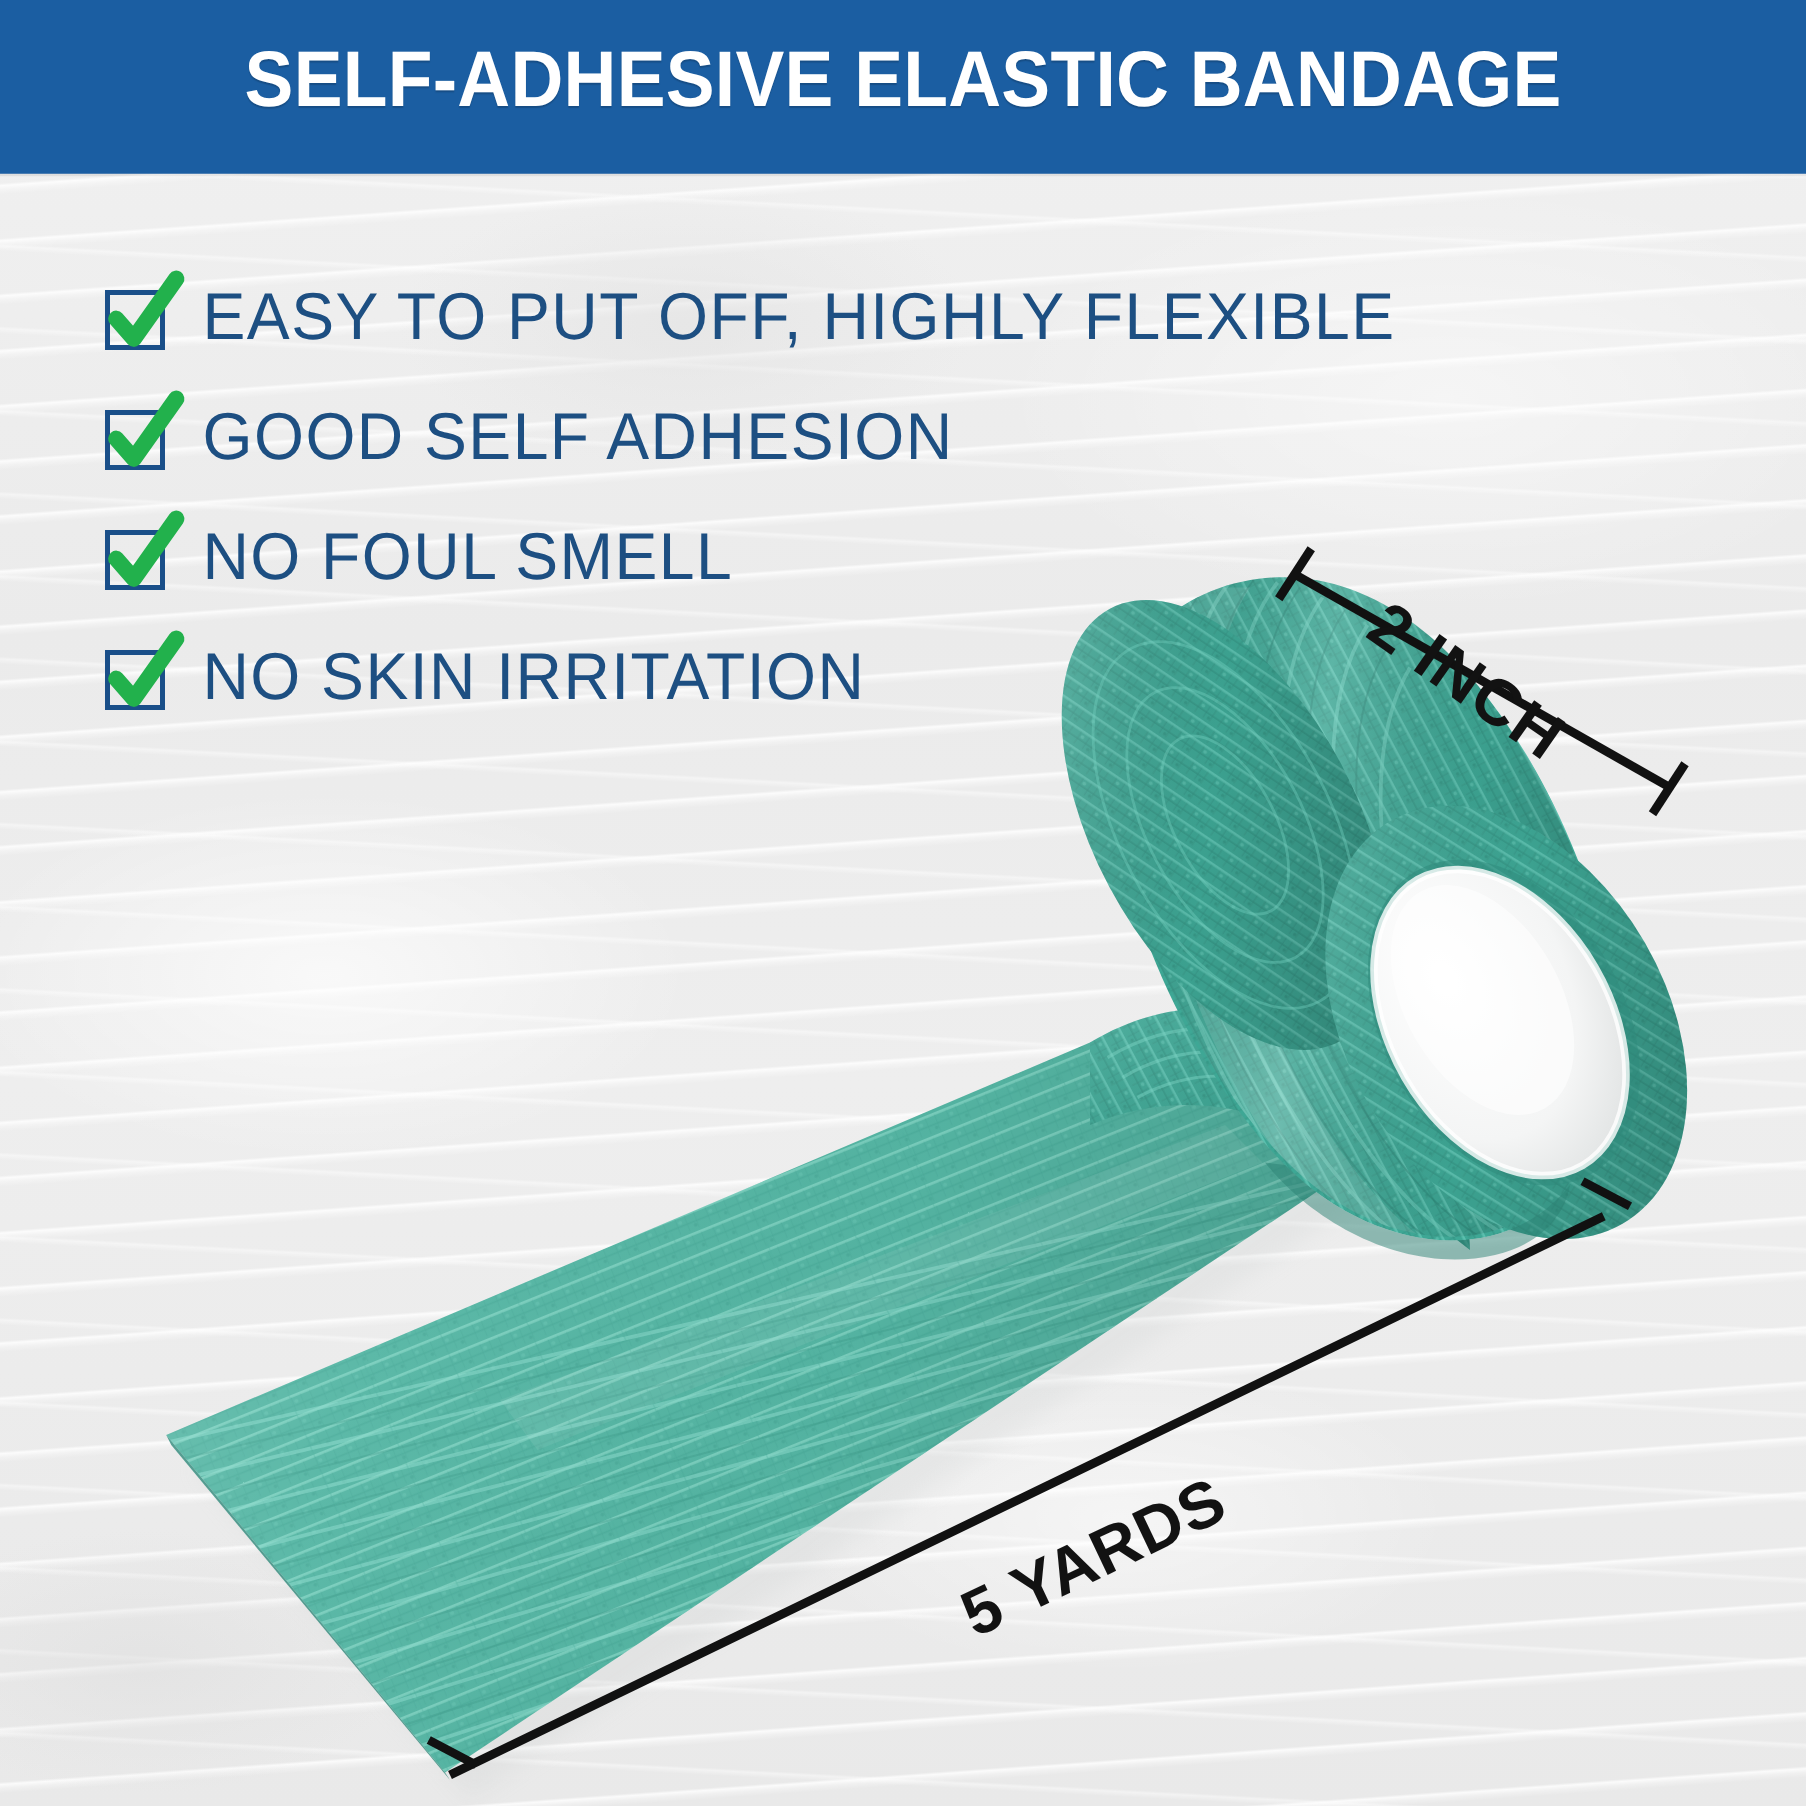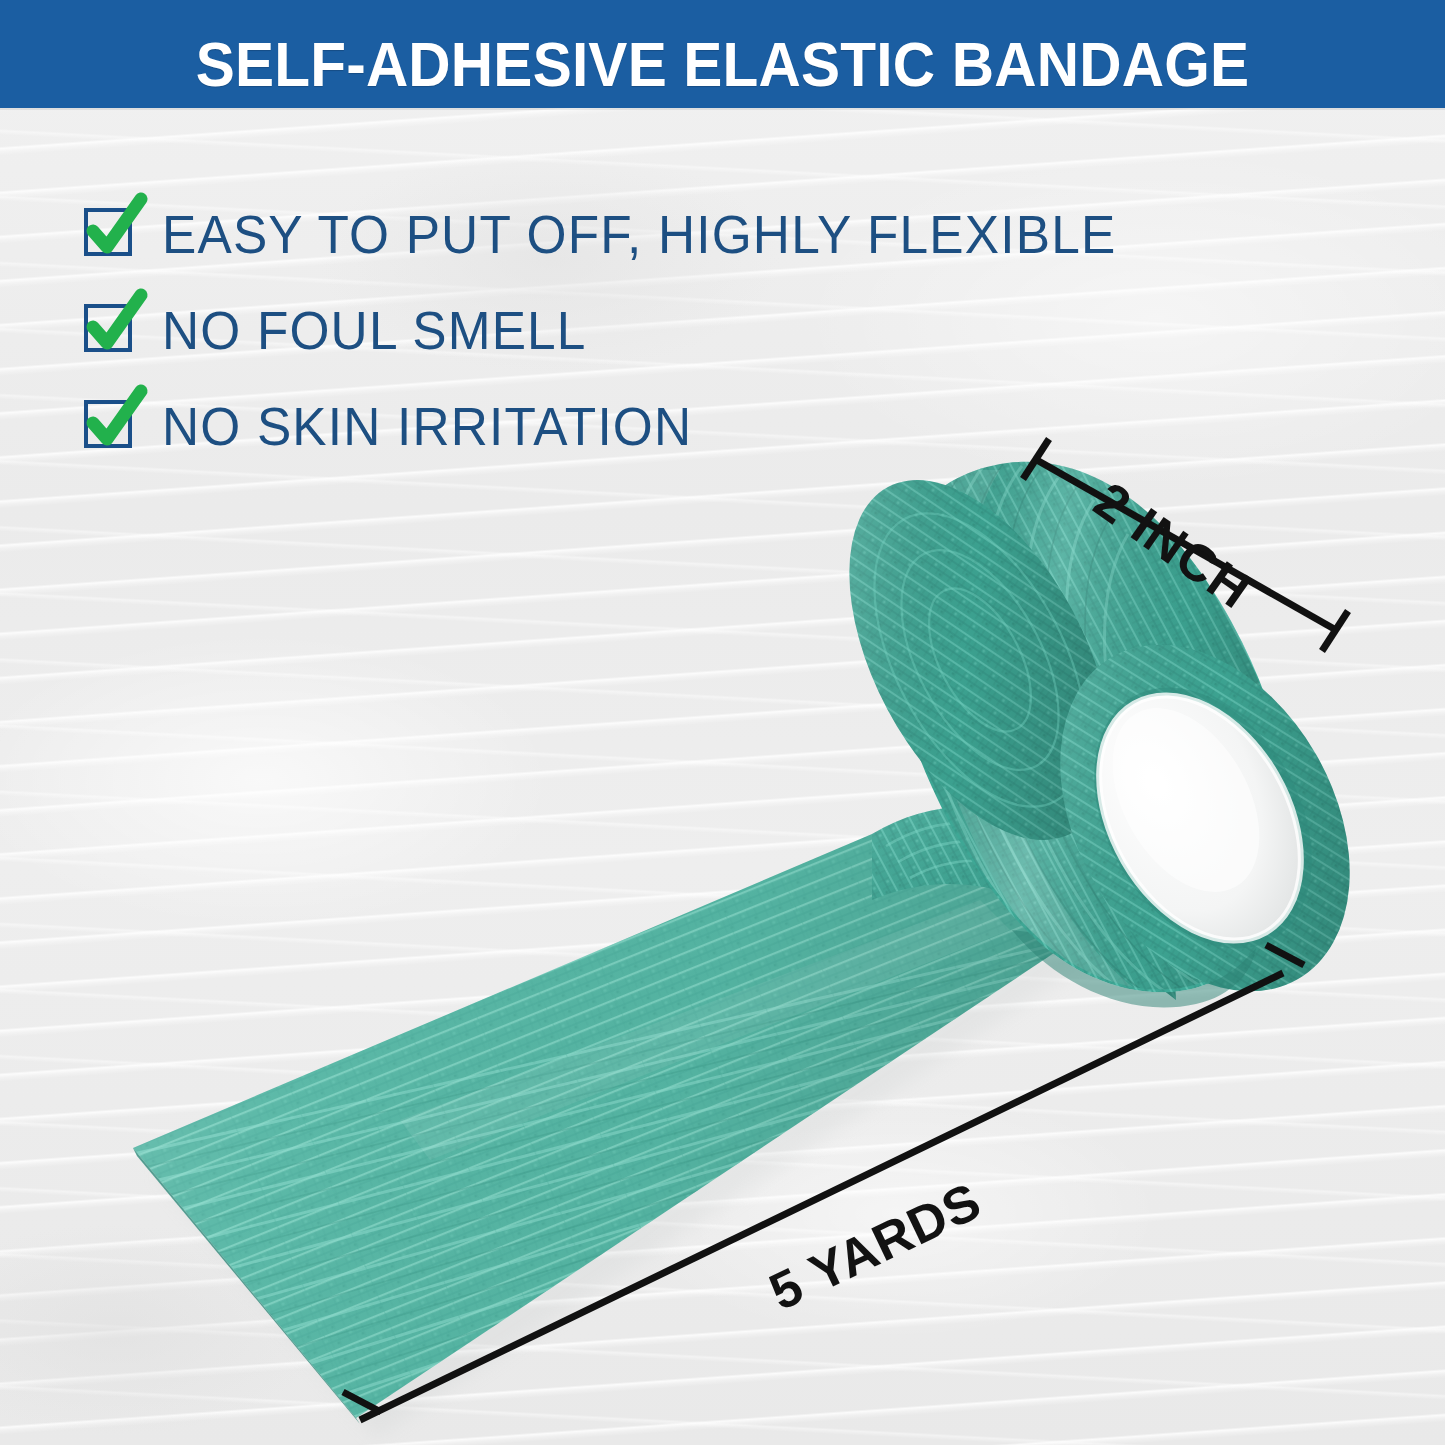--- a/index.html
+++ b/index.html
@@ -47,21 +47,21 @@
     background:
       radial-gradient(ellipse 420px 210px at 18% 54%, rgba(255,255,255,.65), rgba(255,255,255,0) 70%),
       radial-gradient(ellipse 380px 180px at 62% 84%, rgba(255,255,255,.5), rgba(255,255,255,0) 70%),
       radial-gradient(ellipse 500px 240px at 80% 22%, rgba(255,255,255,.45), rgba(255,255,255,0) 72%),
       radial-gradient(ellipse 330px 160px at 38% 18%, rgba(226,226,226,.6), rgba(226,226,226,0) 70%),
       radial-gradient(ellipse 300px 150px at 8% 92%, rgba(222,222,222,.55), rgba(222,222,222,0) 70%);
   }
 
   
   .banner{
-    position:absolute;left:0;top:0;width:1445px;height:108px;
+    position:absolute;left:0;top:0;width:1445px;height:139px;
     background:#1b5ea2;
     box-shadow:0 2px 0 rgba(0,0,0,.07);
     z-index:30;
   }
   .banner-title{
     position:absolute;left:0;top:0;width:1445px;height:128px;
     display:flex;align-items:center;justify-content:center;
     color:#ffffff;
     font-family:"Liberation Sans", sans-serif;
     font-weight:700;
@@ -70,21 +70,21 @@
     transform:scaleX(.93);
     white-space:nowrap;
     text-shadow:0 1px 1px rgba(0,0,0,.18);
   }
 
   
   .features{
     position:absolute;left:84px;top:208px;z-index:25;
   }
   .feature{
-    position:relative;display:flex;align-items:flex-start;height:72px;
+    position:relative;display:flex;align-items:flex-end;height:72px;
     margin-bottom:24px;
   }
   .checkbox{
     position:relative;width:48px;height:48px;flex:0 0 48px;
     border:4px solid #1a4f89;
     box-sizing:border-box;
     margin-right:30px;
   }
   .checkbox svg{
     position:absolute;left:-5px;top:-17px;width:66px;height:66px;
@@ -372,20 +372,28 @@
     <div class="feature">
       <span class="checkbox">
         <svg viewBox="0 0 66 66" xmlns="http://www.w3.org/2000/svg">
           <path d="M10 36 L24 52 L58 4" fill="none" stroke="#22b14c" stroke-width="13" stroke-linecap="round" stroke-linejoin="round"></path>
         </svg>
       </span>
       <span class="feature-label">EASY TO PUT OFF, HIGHLY FLEXIBLE</span>
     </div>
 
 
+    <div class="feature">
+      <span class="checkbox">
+        <svg viewBox="0 0 66 66" xmlns="http://www.w3.org/2000/svg">
+          <path d="M10 36 L24 52 L58 4" fill="none" stroke="#22b14c" stroke-width="13" stroke-linecap="round" stroke-linejoin="round"></path>
+        </svg>
+      </span>
+      <span class="feature-label">GOOD SELF ADHESION</span>
+    </div>
 
     <div class="feature">
       <span class="checkbox">
         <svg viewBox="0 0 66 66" xmlns="http://www.w3.org/2000/svg">
           <path d="M10 36 L24 52 L58 4" fill="none" stroke="#22b14c" stroke-width="13" stroke-linecap="round" stroke-linejoin="round"></path>
         </svg>
       </span>
       <span class="feature-label">NO FOUL SMELL</span>
     </div>
 

